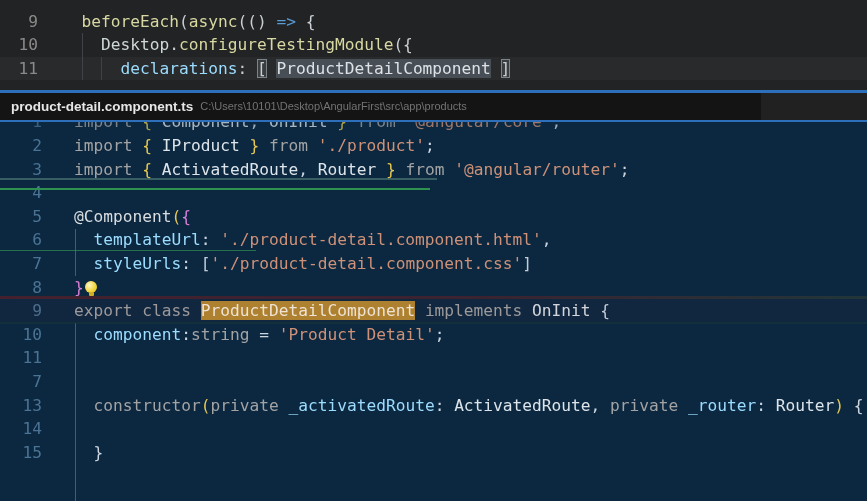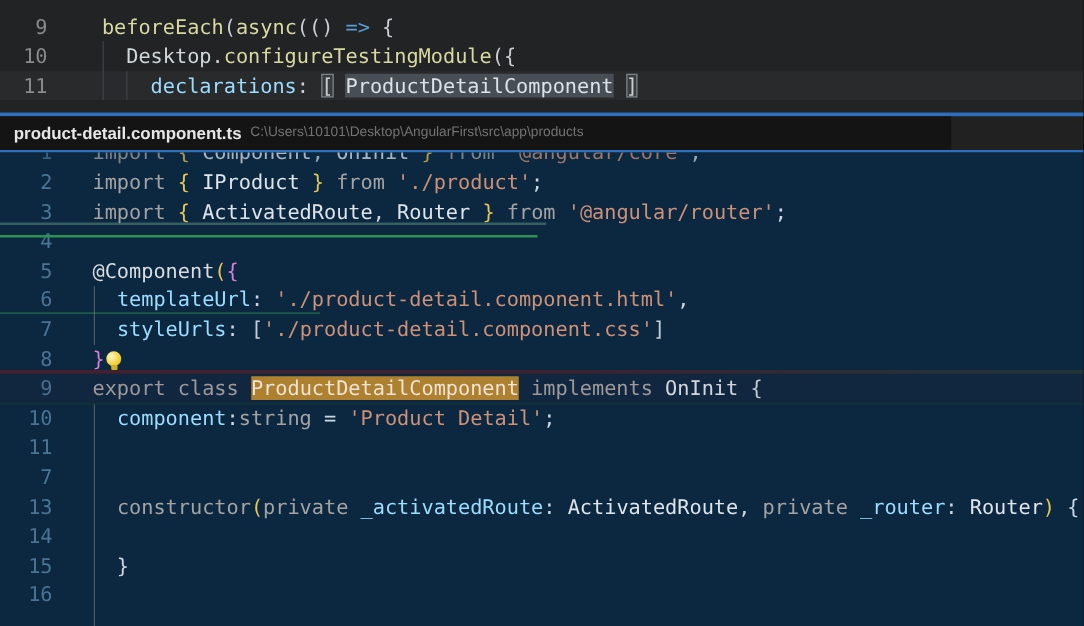--- a/index.html
+++ b/index.html
@@ -106,21 +106,20 @@
         <div class="code-row"><span class="gutter-num">6</span><span class="code-text"><span class="tk-pun">  </span><span class="tk-var">templateUrl</span><span class="tk-pun">: </span><span class="tk-str">'./product-detail.component.html'</span><span class="tk-pun">,</span></span></div>
         <div class="code-row"><span class="gutter-num">7</span><span class="code-text"><span class="tk-pun">  </span><span class="tk-var">styleUrls</span><span class="tk-pun">: </span><span class="tk-blu">[</span><span class="tk-str">'./product-detail.component.css'</span><span class="tk-blu">]</span></span></div>
         <div class="code-row"><span class="gutter-num">8</span><span class="code-text"><span class="tk-orc">}</span></span></div>
         <div class="code-row"><span class="gutter-num">9</span><span class="code-text"><span class="tk-kw">export</span><span class="tk-pun"> </span><span class="tk-kw">class</span><span class="tk-pun"> </span><span class="tk-hl">ProductDetailComponent</span><span class="tk-pun"> </span><span class="tk-kw">implements</span><span class="tk-pun"> </span><span class="tk-typ">OnInit</span><span class="tk-pun"> {</span></span></div>
         <div class="code-row"><span class="gutter-num">10</span><span class="code-text"><span class="tk-pun">  </span><span class="tk-var">component</span><span class="tk-pun">:</span><span class="tk-kw">string</span><span class="tk-pun"> = </span><span class="tk-str">'Product Detail'</span><span class="tk-pun">;</span></span></div>
         <div class="code-row"><span class="gutter-num">11</span></div>
         <div class="code-row"><span class="gutter-num">7</span><span class="code-text"></span></div>
         <div class="code-row"><span class="gutter-num">13</span><span class="code-text"><span class="tk-pun">  </span><span class="tk-kw">constructor</span><span class="tk-gold">(</span><span class="tk-kw">private</span><span class="tk-pun"> </span><span class="tk-var">_activatedRoute</span><span class="tk-pun">: </span><span class="tk-typ">ActivatedRoute</span><span class="tk-pun">, </span><span class="tk-kw">private</span><span class="tk-pun"> </span><span class="tk-var">_router</span><span class="tk-pun">: </span><span class="tk-typ">Router</span><span class="tk-gold">)</span><span class="tk-pun"> {</span></span></div>
         <div class="code-row"><span class="gutter-num">14</span><span class="code-text"></span></div>
         <div class="code-row"><span class="gutter-num">15</span><span class="code-text"><span class="tk-pun">  }</span></span></div>
-        <div class="code-row"><span class="gutter-num">16</span><span class="code-text"></span></div>
       </div>
 
     <div class="pguide" style="left:74.5px;top:107px;height:47px;"></div>
     <div class="pguide" style="left:74.5px;top:201px;height:178px;"></div>
 
     <div id="gl-a" class="green-line" style="top:56px;"></div>
     <div id="gl-b" class="green-line" style="top:66px;"></div>
     <div id="gl-c" class="green-line" style="top:127.5px;"></div>
 
     <div id="maroon-top" style="top:174px;"></div>

